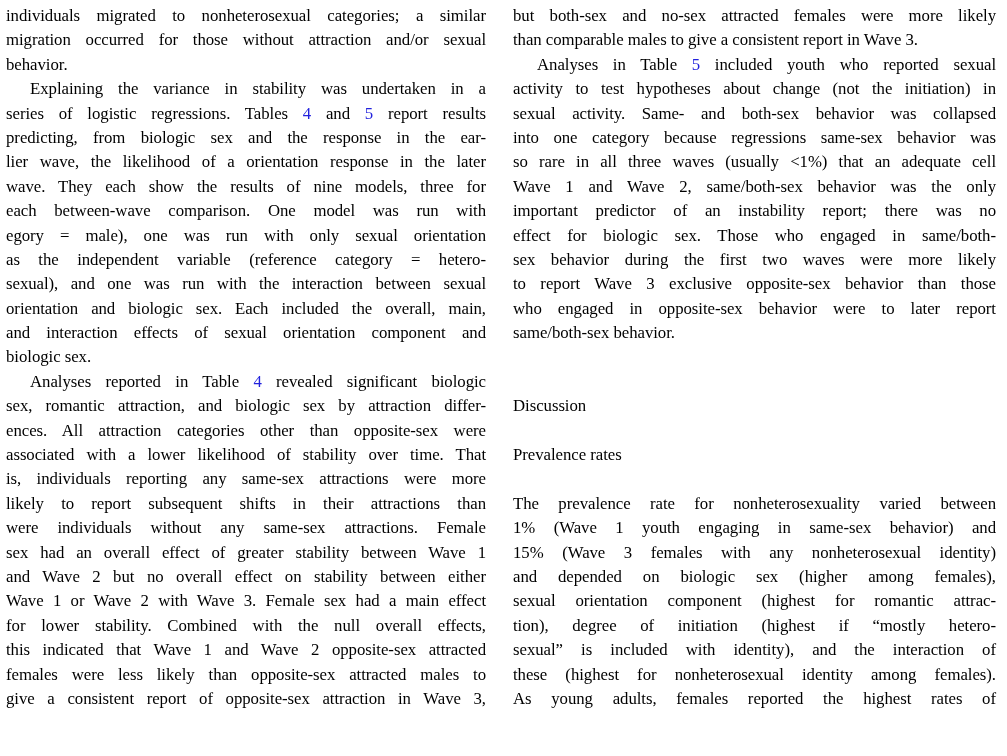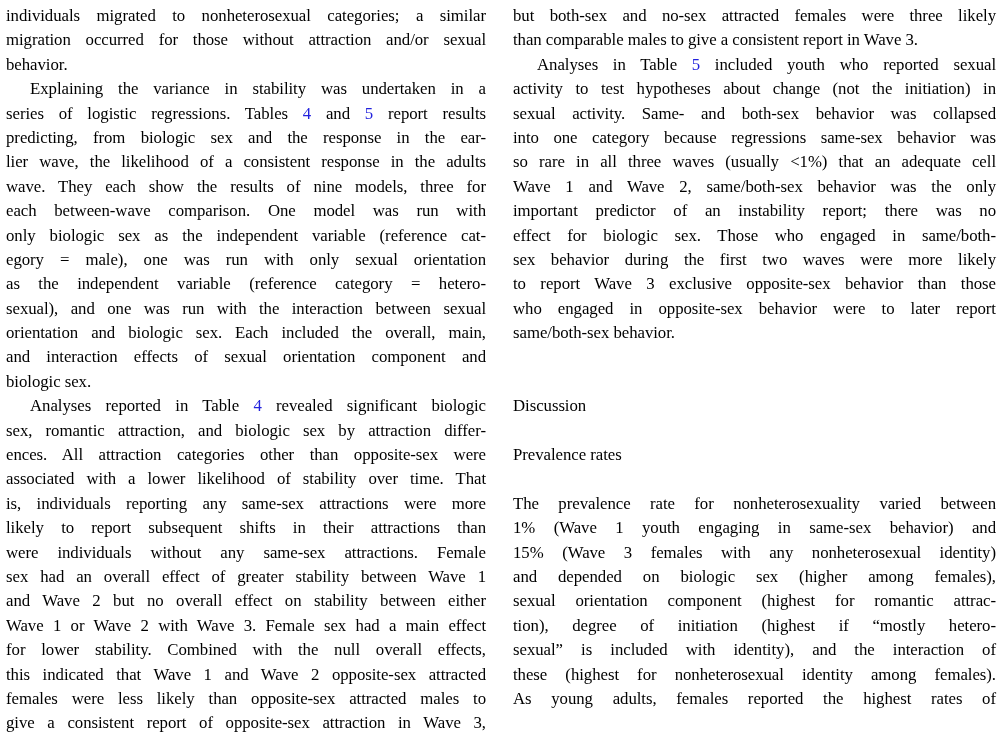--- a/index.html
+++ b/index.html
@@ -50,24 +50,23 @@
 <body>
 
 <div class="page">
   <div class="col col-left" id="col-left">
       <div class="line"><span>individuals migrated to nonheterosexual categories; a similar</span></div>
       <div class="line"><span>migration occurred for those without attraction and/or sexual</span></div>
       <div class="line end"><span>behavior.</span></div>
       <div class="line indent"><span>Explaining the variance in stability was undertaken in a</span></div>
       <div class="line"><span>series of logistic regressions. Tables </span><a class="ref">4</a><span> and </span><a class="ref">5</a><span> report results</span></div>
       <div class="line"><span>predicting, from biologic sex and the response in the ear-</span></div>
-      <div class="line"><span>lier wave, the likelihood of a consistent response in the adults</span></div>
+      <div class="line"><span>lier wave, the likelihood of a orientation response in the later</span></div>
       <div class="line"><span>wave. They each show the results of nine models, three for</span></div>
       <div class="line"><span>each between-wave comparison. One model was run with</span></div>
-      <div class="line"><span>only biologic sex as the independent variable (reference cat-</span></div>
       <div class="line"><span>egory = male), one was run with only sexual orientation</span></div>
       <div class="line"><span>as the independent variable (reference category = hetero-</span></div>
       <div class="line"><span>sexual), and one was run with the interaction between sexual</span></div>
       <div class="line"><span>orientation and biologic sex. Each included the overall, main,</span></div>
       <div class="line"><span>and interaction effects of sexual orientation component and</span></div>
       <div class="line end"><span>biologic sex.</span></div>
       <div class="line indent"><span>Analyses reported in Table </span><a class="ref">4</a><span> revealed significant biologic</span></div>
       <div class="line"><span>sex, romantic attraction, and biologic sex by attraction differ-</span></div>
       <div class="line"><span>ences. All attraction categories other than opposite-sex were</span></div>
       <div class="line"><span>associated with a lower likelihood of stability over time. That</span></div>
@@ -76,21 +75,21 @@
       <div class="line"><span>were individuals without any same-sex attractions. Female</span></div>
       <div class="line"><span>sex had an overall effect of greater stability between Wave 1</span></div>
       <div class="line"><span>and Wave 2 but no overall effect on stability between either</span></div>
       <div class="line"><span>Wave 1 or Wave 2 with Wave 3. Female sex had a main effect</span></div>
       <div class="line"><span>for lower stability. Combined with the null overall effects,</span></div>
       <div class="line"><span>this indicated that Wave 1 and Wave 2 opposite-sex attracted</span></div>
       <div class="line"><span>females were less likely than opposite-sex attracted males to</span></div>
       <div class="line"><span>give a consistent report of opposite-sex attraction in Wave 3,</span></div>
     </div>
   <div class="col col-right" id="col-right">
-      <div class="line"><span>but both-sex and no-sex attracted females were three likely</span></div>
+      <div class="line"><span>but both-sex and no-sex attracted females were more likely</span></div>
       <div class="line end"><span>than comparable males to give a consistent report in Wave 3.</span></div>
       <div class="line indent"><span>Analyses in Table </span><a class="ref">5</a><span> included youth who reported sexual</span></div>
       <div class="line"><span>activity to test hypotheses about change (not the initiation) in</span></div>
       <div class="line"><span>sexual activity. Same- and both-sex behavior was collapsed</span></div>
       <div class="line"><span>into one category because regressions same-sex behavior was</span></div>
       <div class="line"><span>so rare in all three waves (usually &lt;1%) that an adequate cell</span></div>
       <div class="line"><span>Wave 1 and Wave 2, same/both-sex behavior was the only</span></div>
       <div class="line"><span>important predictor of an instability report; there was no</span></div>
       <div class="line"><span>effect for biologic sex. Those who engaged in same/both-</span></div>
       <div class="line"><span>sex behavior during the first two waves were more likely</span></div>

